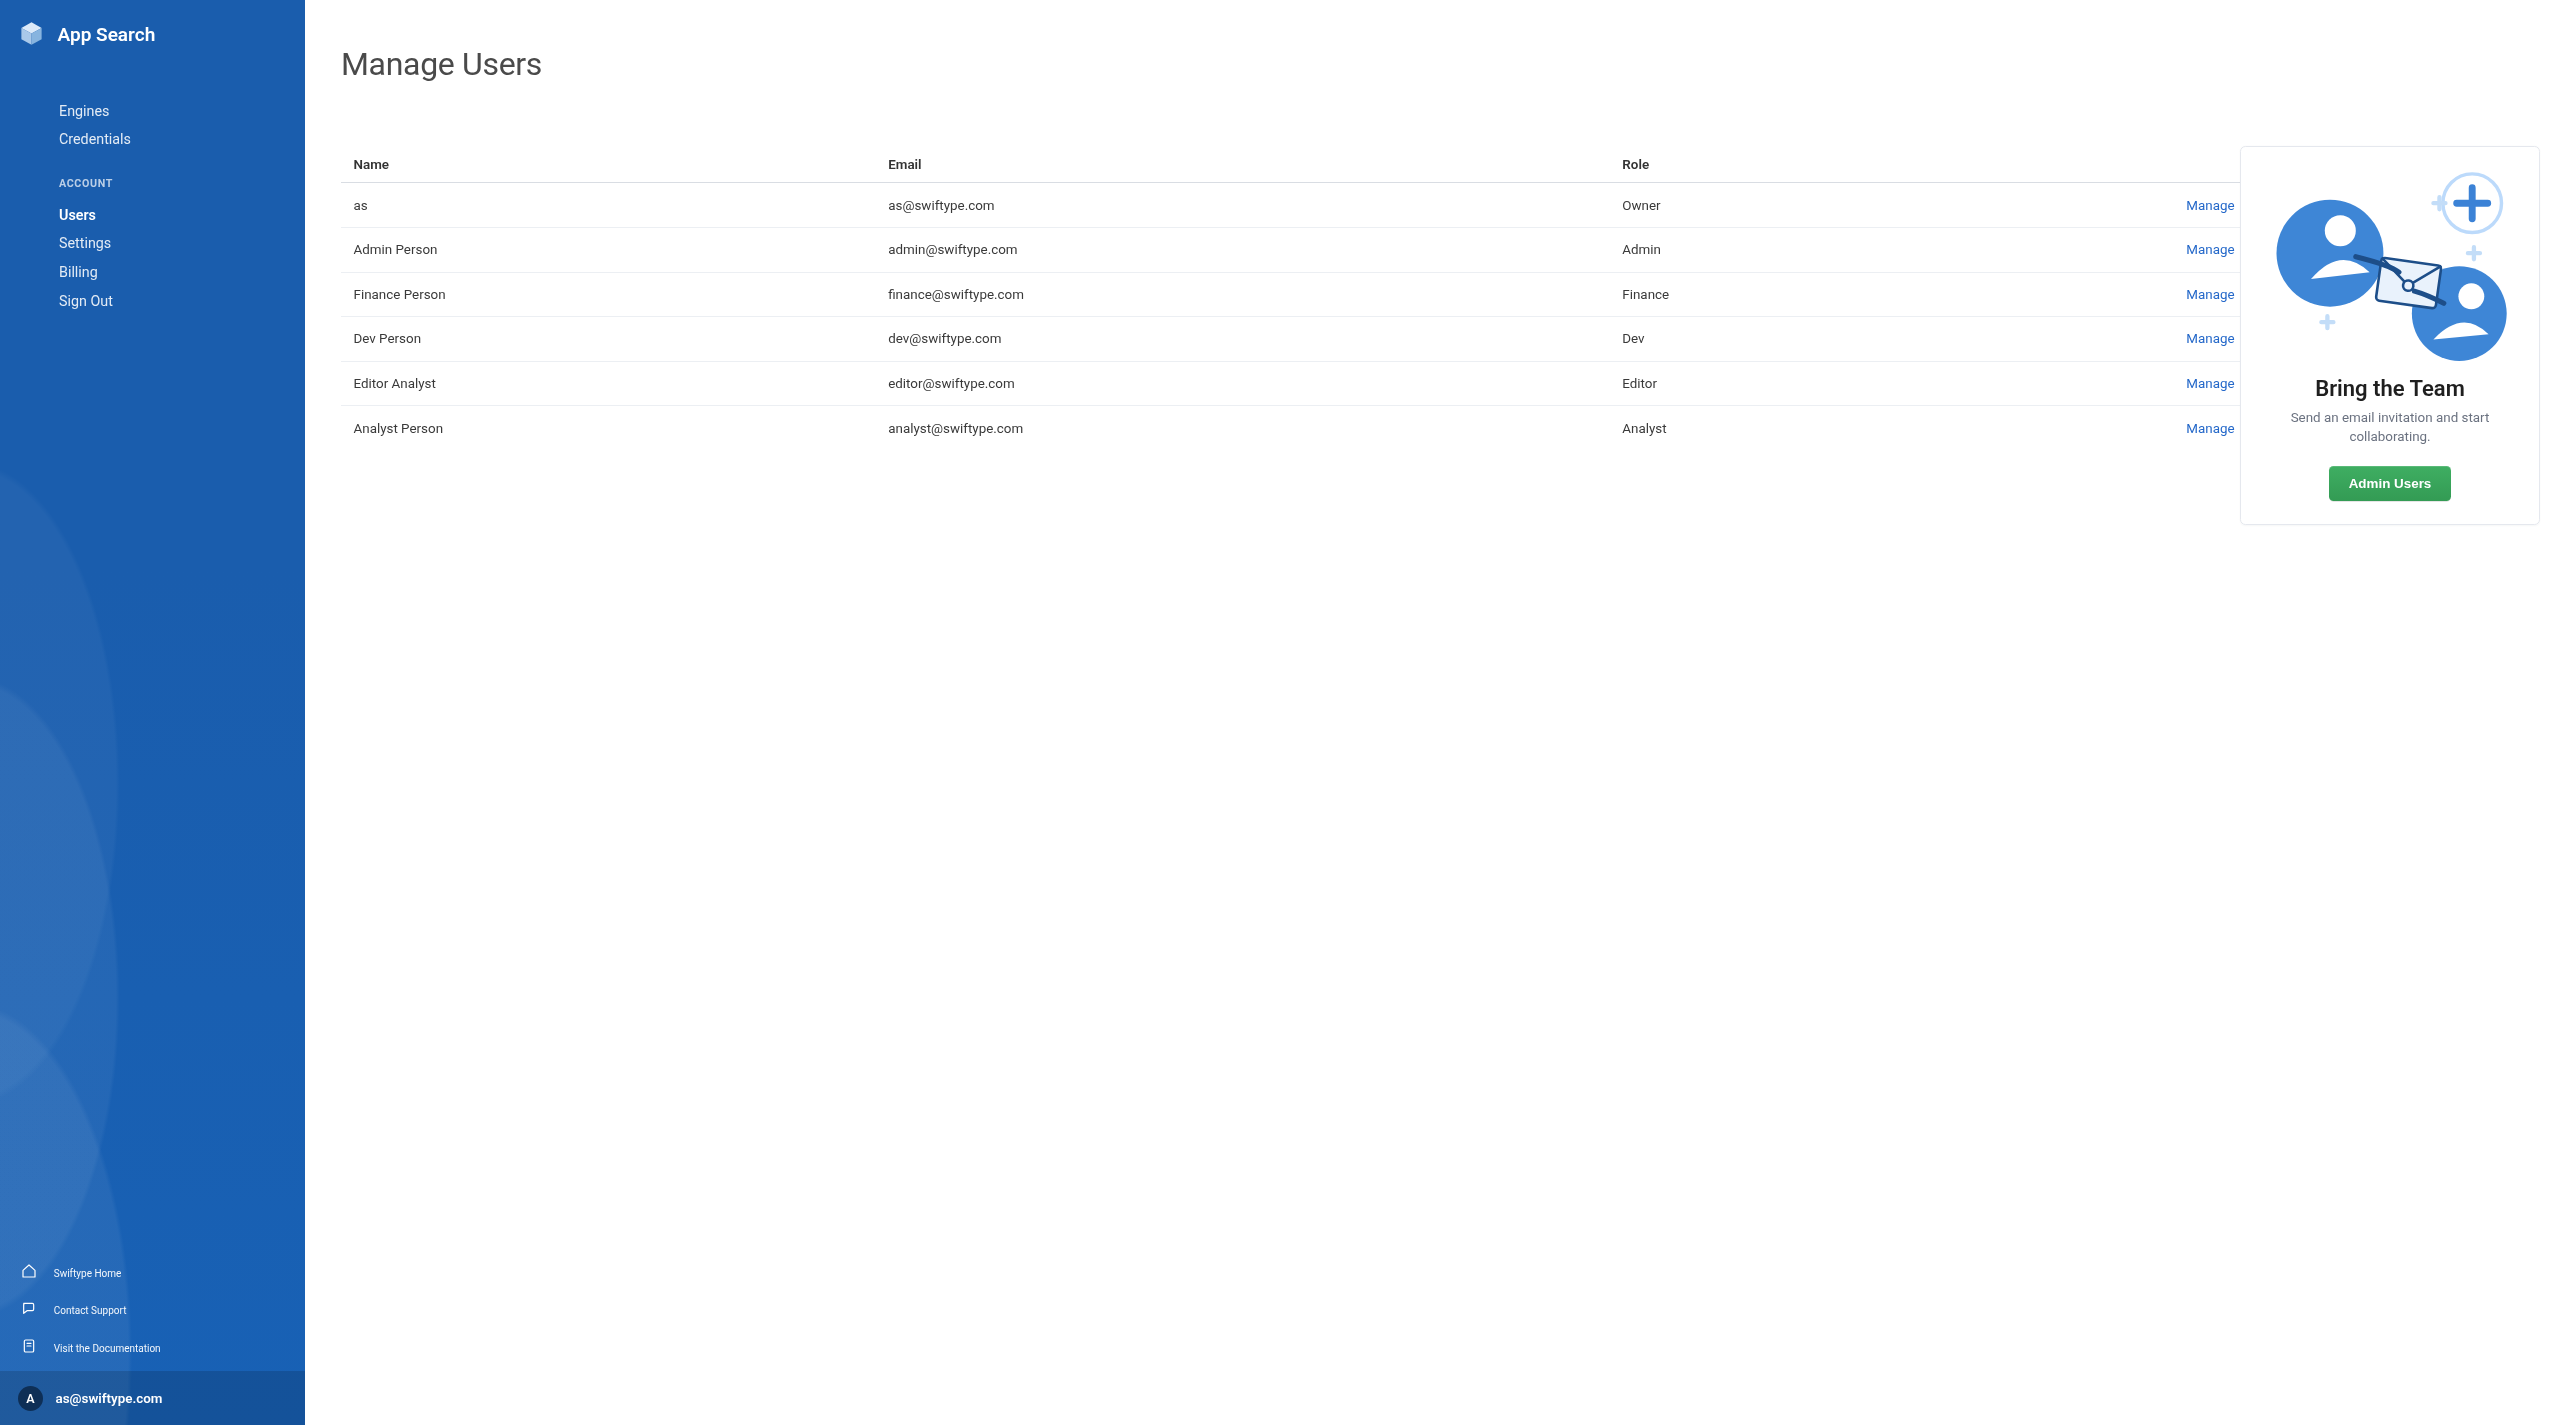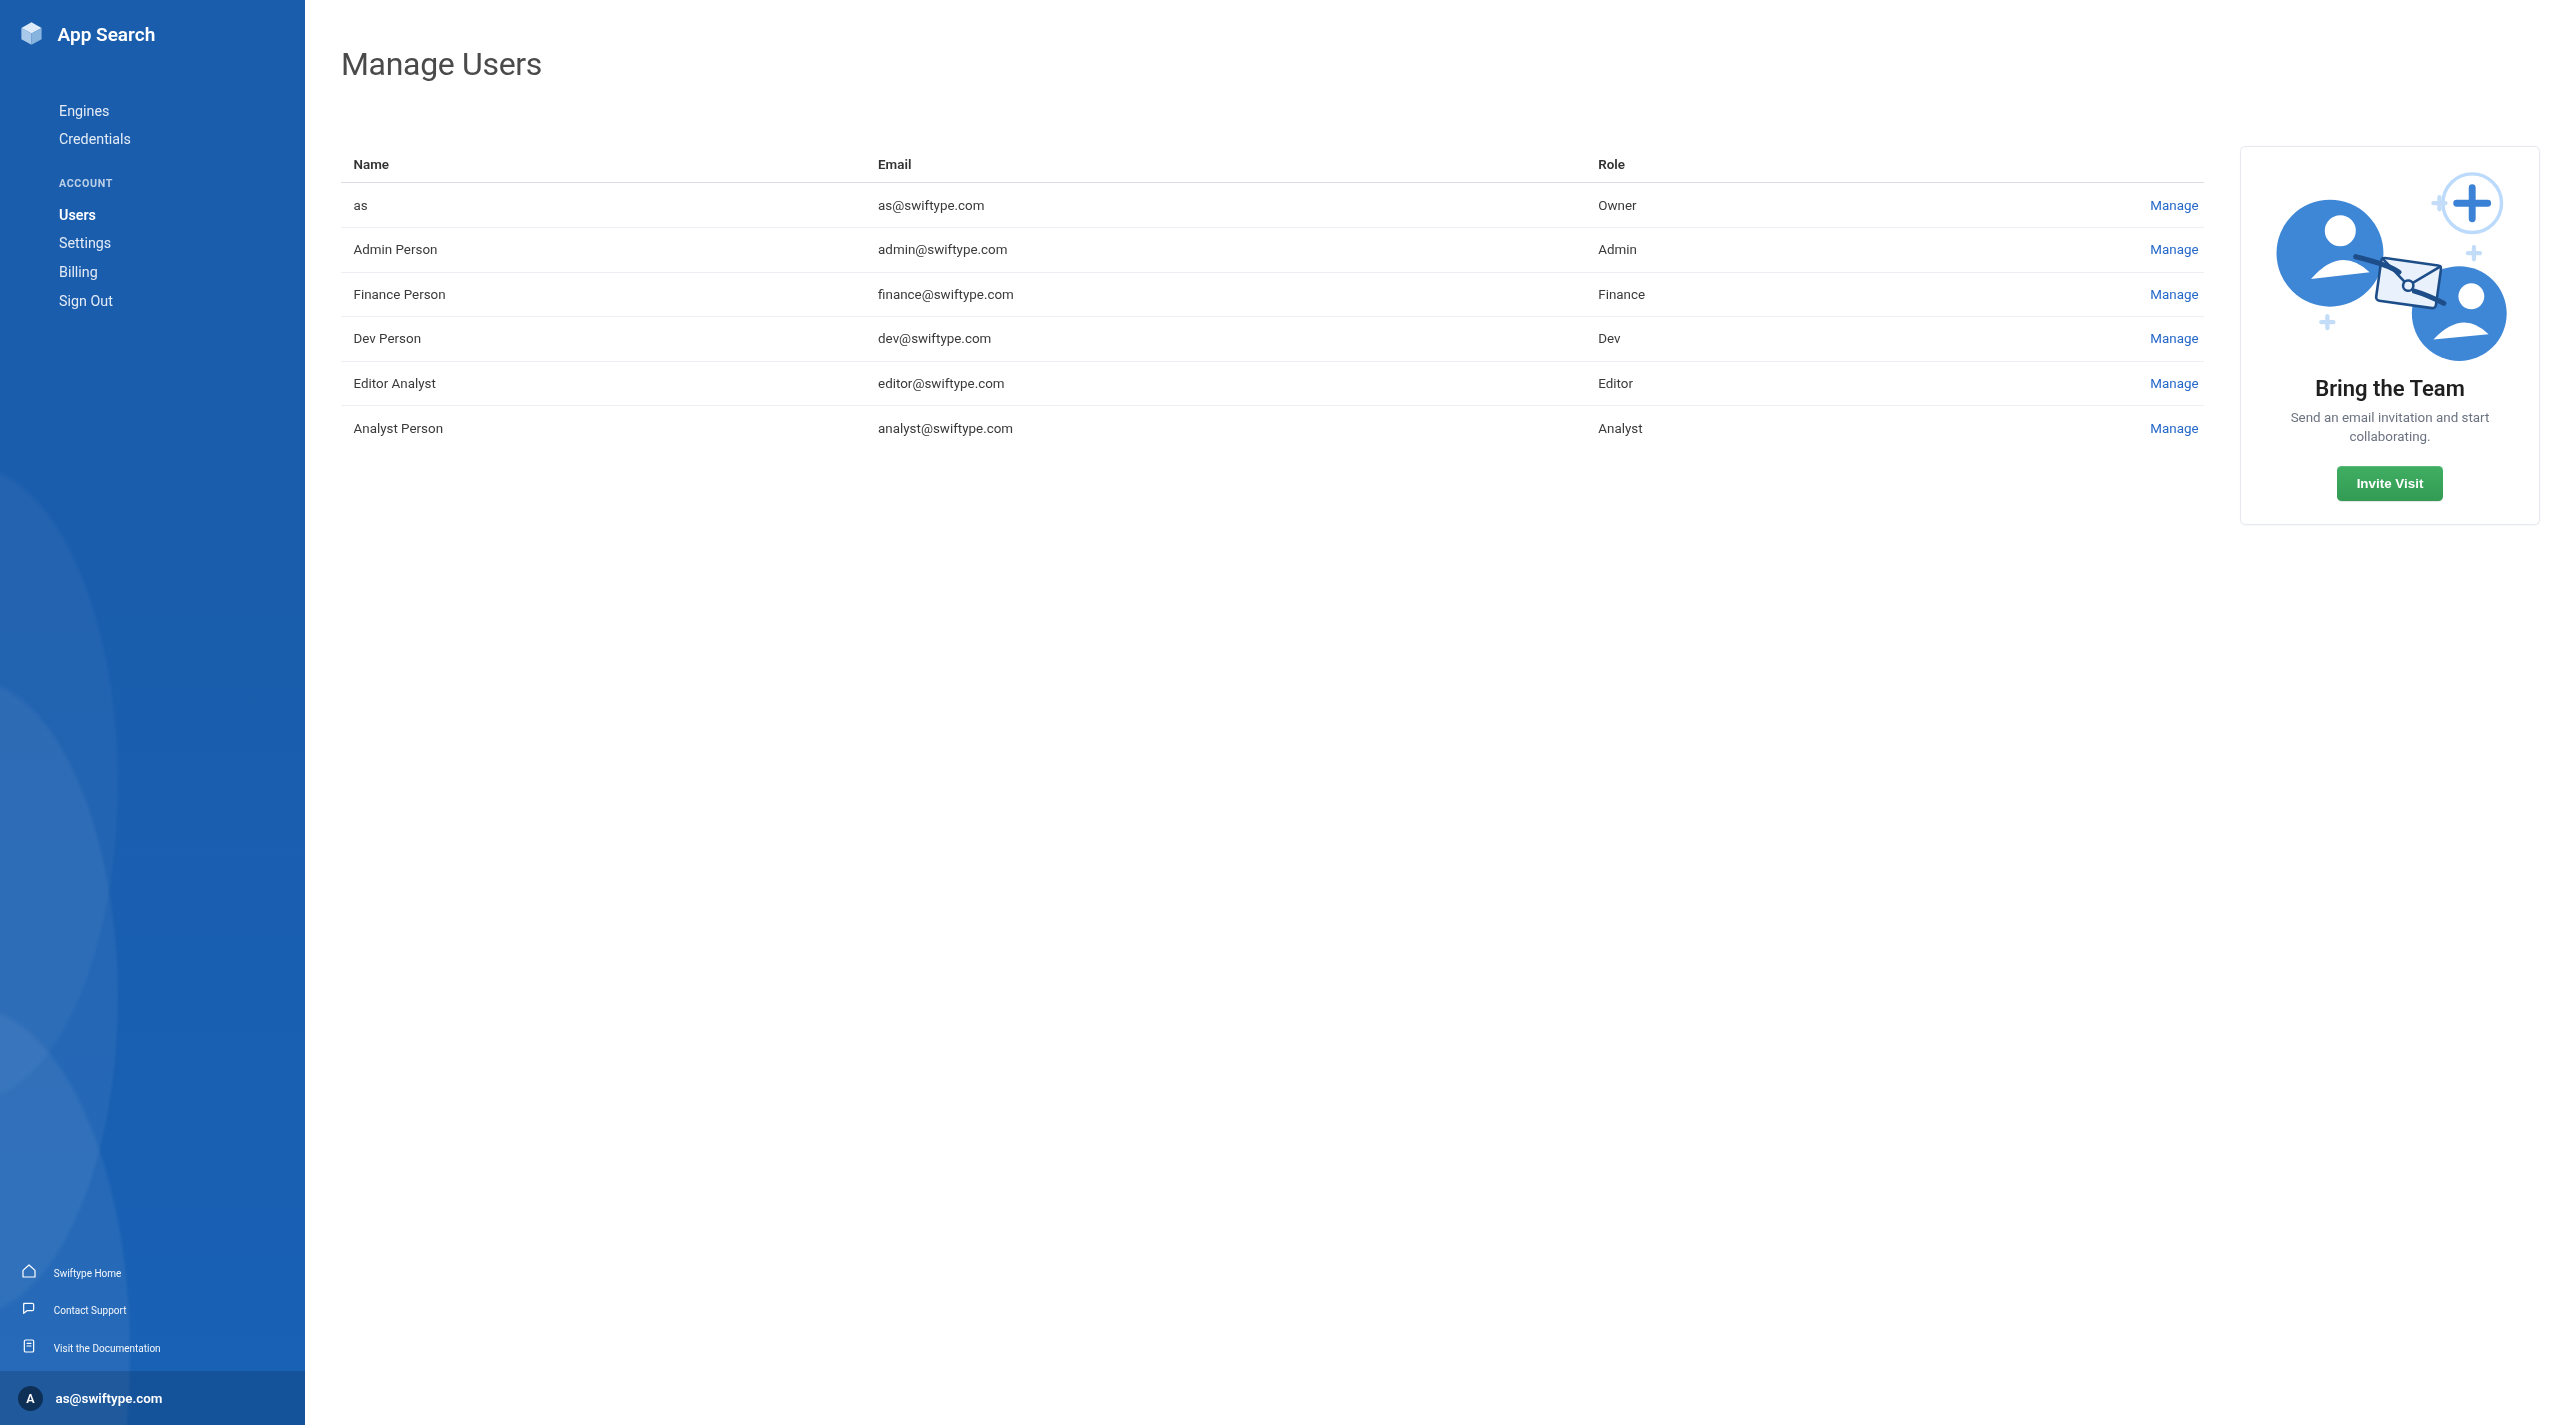--- a/index.html
+++ b/index.html
@@ -50,21 +50,21 @@
 .bottom-link .ico { width: 18px; display: inline-flex; justify-content: center; }
 
 .user-bar { display: flex; align-items: center; gap: 12.5px; padding: 14.3px 18px; background: rgba(0,0,0,0.15); margin-top: 7.2px; }
 .avatar { width: 25px; height: 25px; border-radius: 50%; background: #0e2f56; color: #fff; display: flex; align-items: center; justify-content: center; font-weight: 600; font-size: 12.5px; }
 .user-email { font-size: 13.4px; font-weight: 600; color: #fff; }
 
 
 .main { flex: 1; padding: 45px 36px 36px 36px; overflow: auto; }
 .page-title { font-size: 32px; font-weight: 400; color: #4a4a4a; letter-spacing: -0.01em; }
 
-.layout { display: flex; gap: 36px; margin-top: 63px; align-items: flex-start; }
+.layout { display: flex; margin-top: 63px; align-items: flex-start; }
 .table-wrap { flex: 1; }
 
 table.users { width: 100%; border-collapse: collapse; }
 table.users th {
   text-align: left;
   font-weight: 600;
   color: #333;
   font-size: 13.4px;
   padding: 10.7px 12.5px;
   border-bottom: 0.9px solid #d9dde3;
@@ -245,17 +245,17 @@
           <rect x="0" y="0" width="70" height="50" rx="4" fill="#e9f2fc" stroke="#1d4e89" stroke-width="3"></rect>
           <path d="M0 0 L35 28 L70 0" fill="none" stroke="#1d4e89" stroke-width="3"></path>
           <circle cx="35" cy="28" r="6" fill="#e9f2fc" stroke="#1d4e89" stroke-width="3"></circle>
         </g>
 
         <path d="M110 104 q40 10 50 18" fill="none" stroke="#1d4e89" stroke-width="6" stroke-linecap="round"></path>
         <path d="M212 158 q-20 -10 -34 -14" fill="none" stroke="#1d4e89" stroke-width="6" stroke-linecap="round"></path>
       </svg>
       <div class="invite-title">Bring the Team</div>
       <div class="invite-desc">Send an email invitation and start collaborating.</div>
-      <button class="invite-btn">Invite Visit</button>
+      <button class="invite-btn">Admin Users</button>
     </aside>
   </div>
 </main>
 
 
 </body></html>

